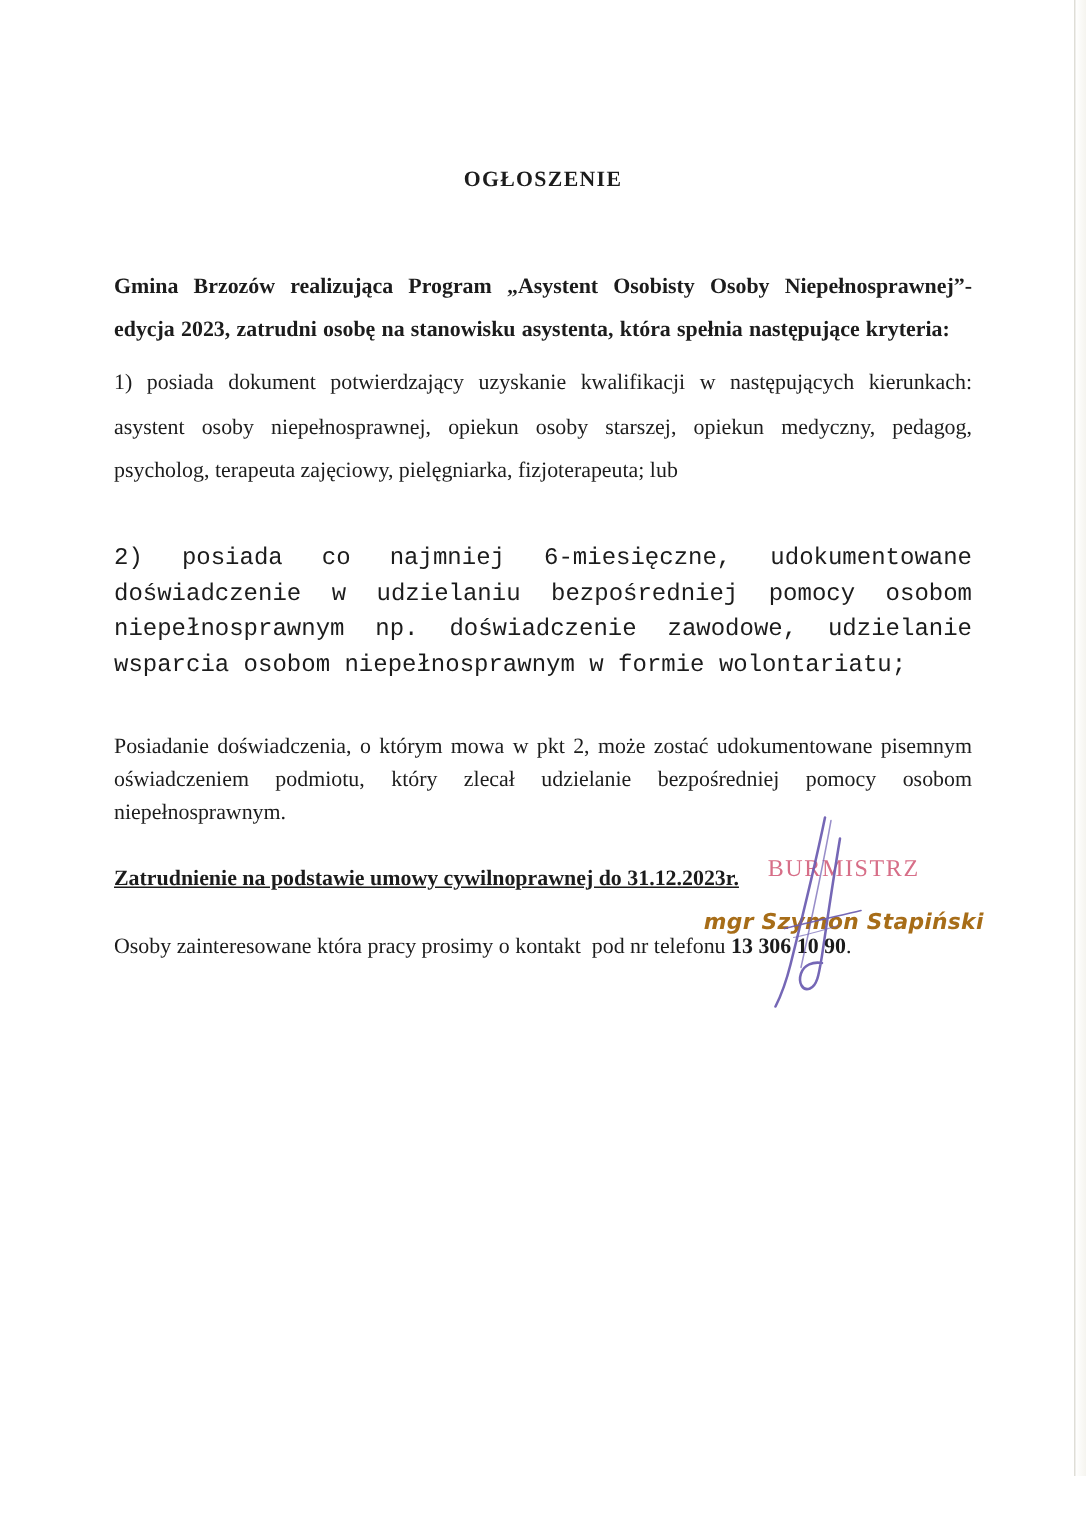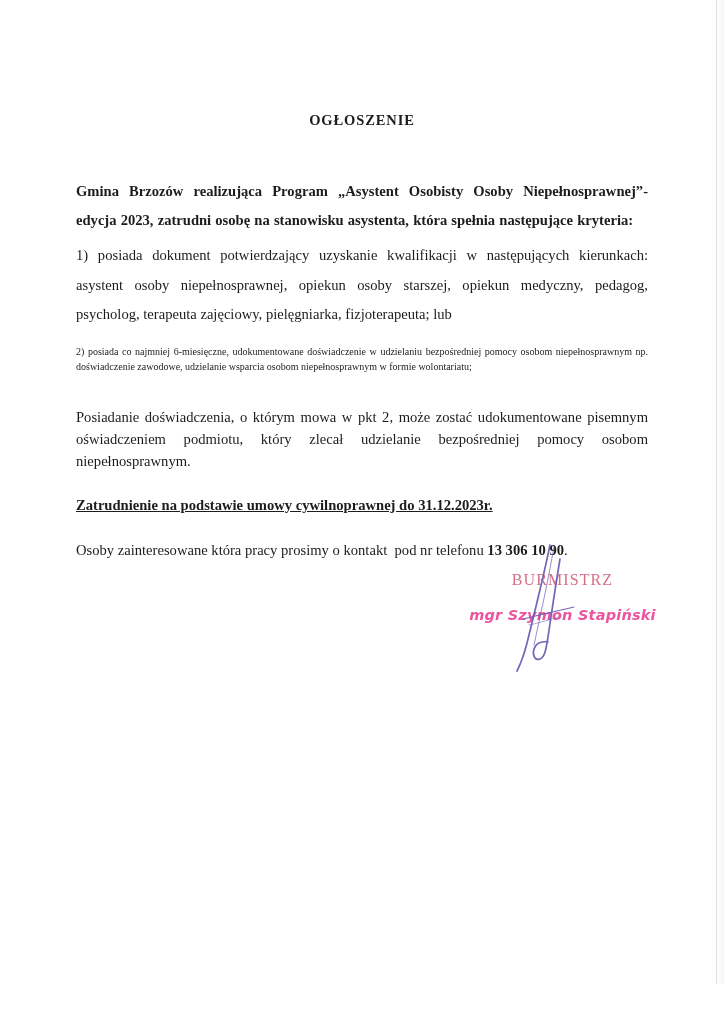--- a/index.html
+++ b/index.html
@@ -69,25 +69,26 @@
   
   .item-loose {
     margin-top: 6px;
     font-size: 14.6px;
     line-height: 2.0;
     text-align: justify;
     text-justify: inter-word;
   }
 
   .item-tight {
-    margin-top: 16px;
-    font-size: 10px;
+    margin-top: 32px;
+    font-size: 16px;
     line-height: 1.48;
     text-align: justify;
     text-justify: inter-word;
+    font-family: Liberation Mono, monospace;
   }
 
   
   .explain {
     margin-top: 31px;
     font-size: 14.6px;
     line-height: 1.52;
     text-align: justify;
     text-justify: inter-word;
   }
@@ -133,21 +134,21 @@
     font-family: "Liberation Serif", "DejaVu Serif", serif;
     opacity: 0.93;
   }
 
   .stamp-name {
     position: absolute;
     left: 0;
     top: 62px;
     width: 215px;
     text-align: center;
-    color: #ec4899;
+    color: #a16207;
     font-size: 14.5px;
     font-style: italic;
     font-weight: bold;
     letter-spacing: 0.2px;
     font-family: "DejaVu Sans", sans-serif;
     opacity: 0.93;
   }
 
   #ink-signature {
     position: absolute;

